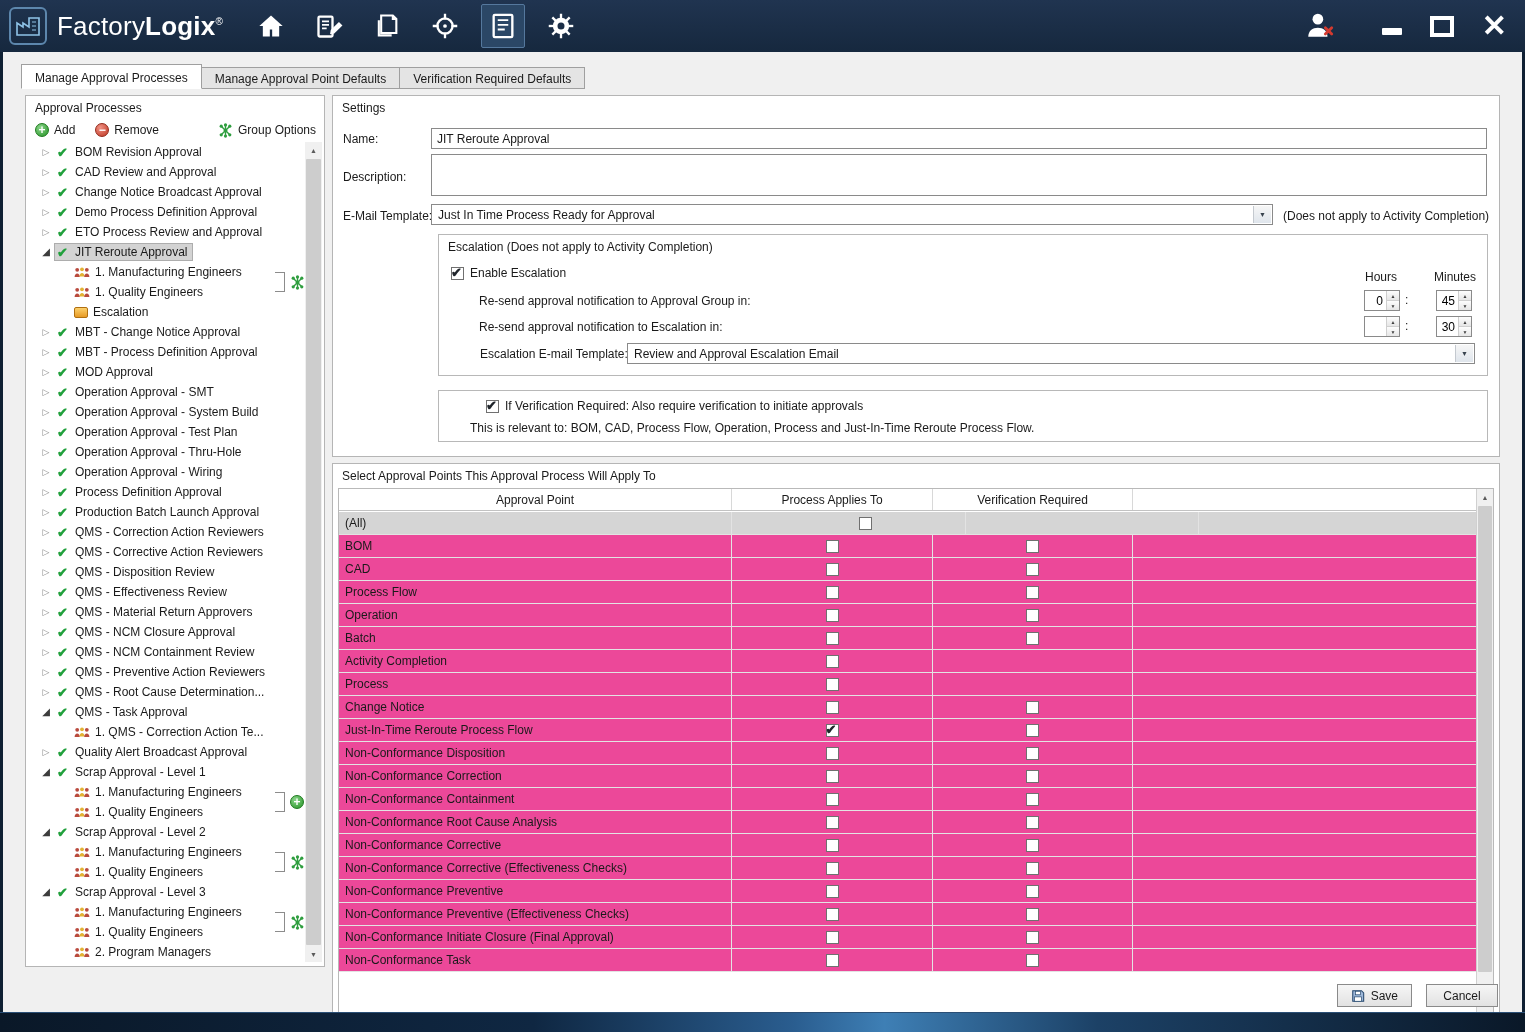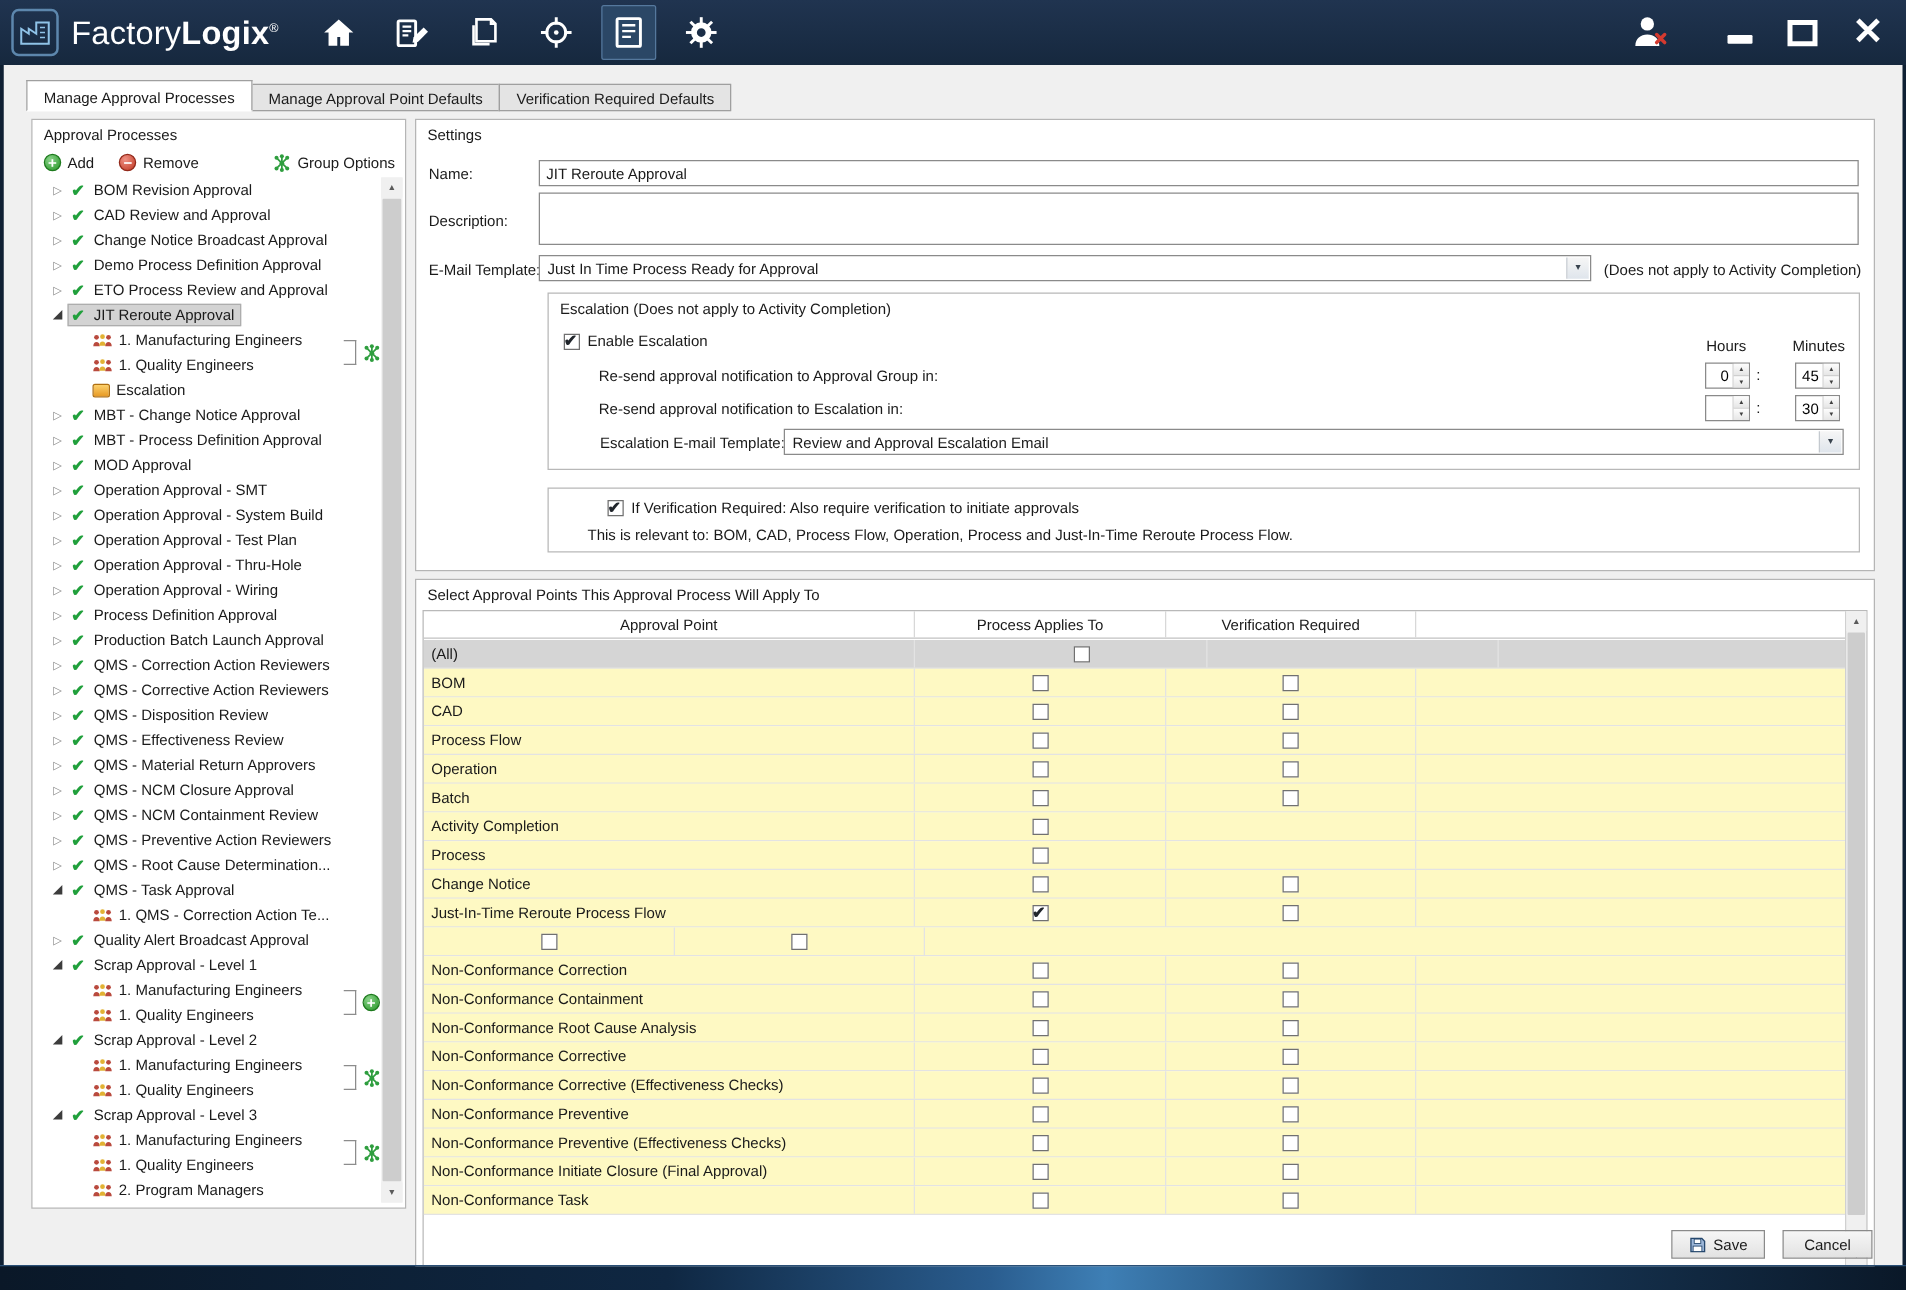--- a/index.html
+++ b/index.html
@@ -108,21 +108,21 @@
   .ud { flex:1; font-size:5px; color:#3f3f3f; display:flex; align-items:center; justify-content:center; background:linear-gradient(#fdfdfd,#e6e6e6); }
   .ud + .ud { border-top:1px solid #cfcfcf; }
 
   
   .grid { position:absolute; left:5px; top:24px; right:5px; bottom:5px; border:1px solid #b9b9b9; background:#fff; }
   .ghead { display:flex; height:22px; border-bottom:1px solid #c2c2c2; margin-right:17px; }
   .ghead > div { display:flex; align-items:center; justify-content:center; border-right:1px solid #d8d8d8; color:#1a1a1a; }
   .ghead .c4, .grow .c4 { border-right:none; flex:1; }
   .c1 { width:393px; } .c2 { width:201px; } .c3 { width:200px; }
   .gbody { position:absolute; left:0; top:23px; right:17px; bottom:0; overflow:hidden; }
-  .grow { display:flex; height:23px; border-bottom:1px solid #e3e3e3; background:#fef9c3; }
+  .grow { display:flex; height:23px; border-bottom:1px solid #e3e3e3; background:#ec4899; }
   .grow.all { background:#d5d5d5;gap:33px; }
   .grow > div { border-right:1px solid #e3e3e3; display:flex; align-items:center; justify-content:center; }
   .grow .c1 { justify-content:flex-start; padding-left:6px; white-space:nowrap; overflow:hidden; }
   .gridsb { top:0; right:0; bottom:0; border-left:1px solid #d0d0d0; }
 
   
   .footer { position:absolute; right:24px; bottom:5px; display:flex; gap:14px; }
   .btn {
     height:23px; min-width:72px; padding:0 13px; display:flex; align-items:center; justify-content:center; gap:6px;
     background:linear-gradient(#f6f6f6,#e2e2e2); border:1px solid #8a8a8a; font:12px "Liberation Sans",sans-serif; color:#1a1a1a;
@@ -817,20 +817,21 @@
               <div class="c1">Just-In-Time Reroute Process Flow</div>
               <div class="c2">
                 <span class="cb on"></span>
               </div>
               <div class="c3">
                 <span class="cb"></span>
               </div>
               <div class="c4"></div>
             </div>
             <div class="grow">
+              <div class="c1">Non-Conformance Disposition</div>
               <div class="c2">
                 <span class="cb"></span>
               </div>
               <div class="c3">
                 <span class="cb"></span>
               </div>
               <div class="c4"></div>
             </div>
             <div class="grow">
               <div class="c1">Non-Conformance Correction</div>

